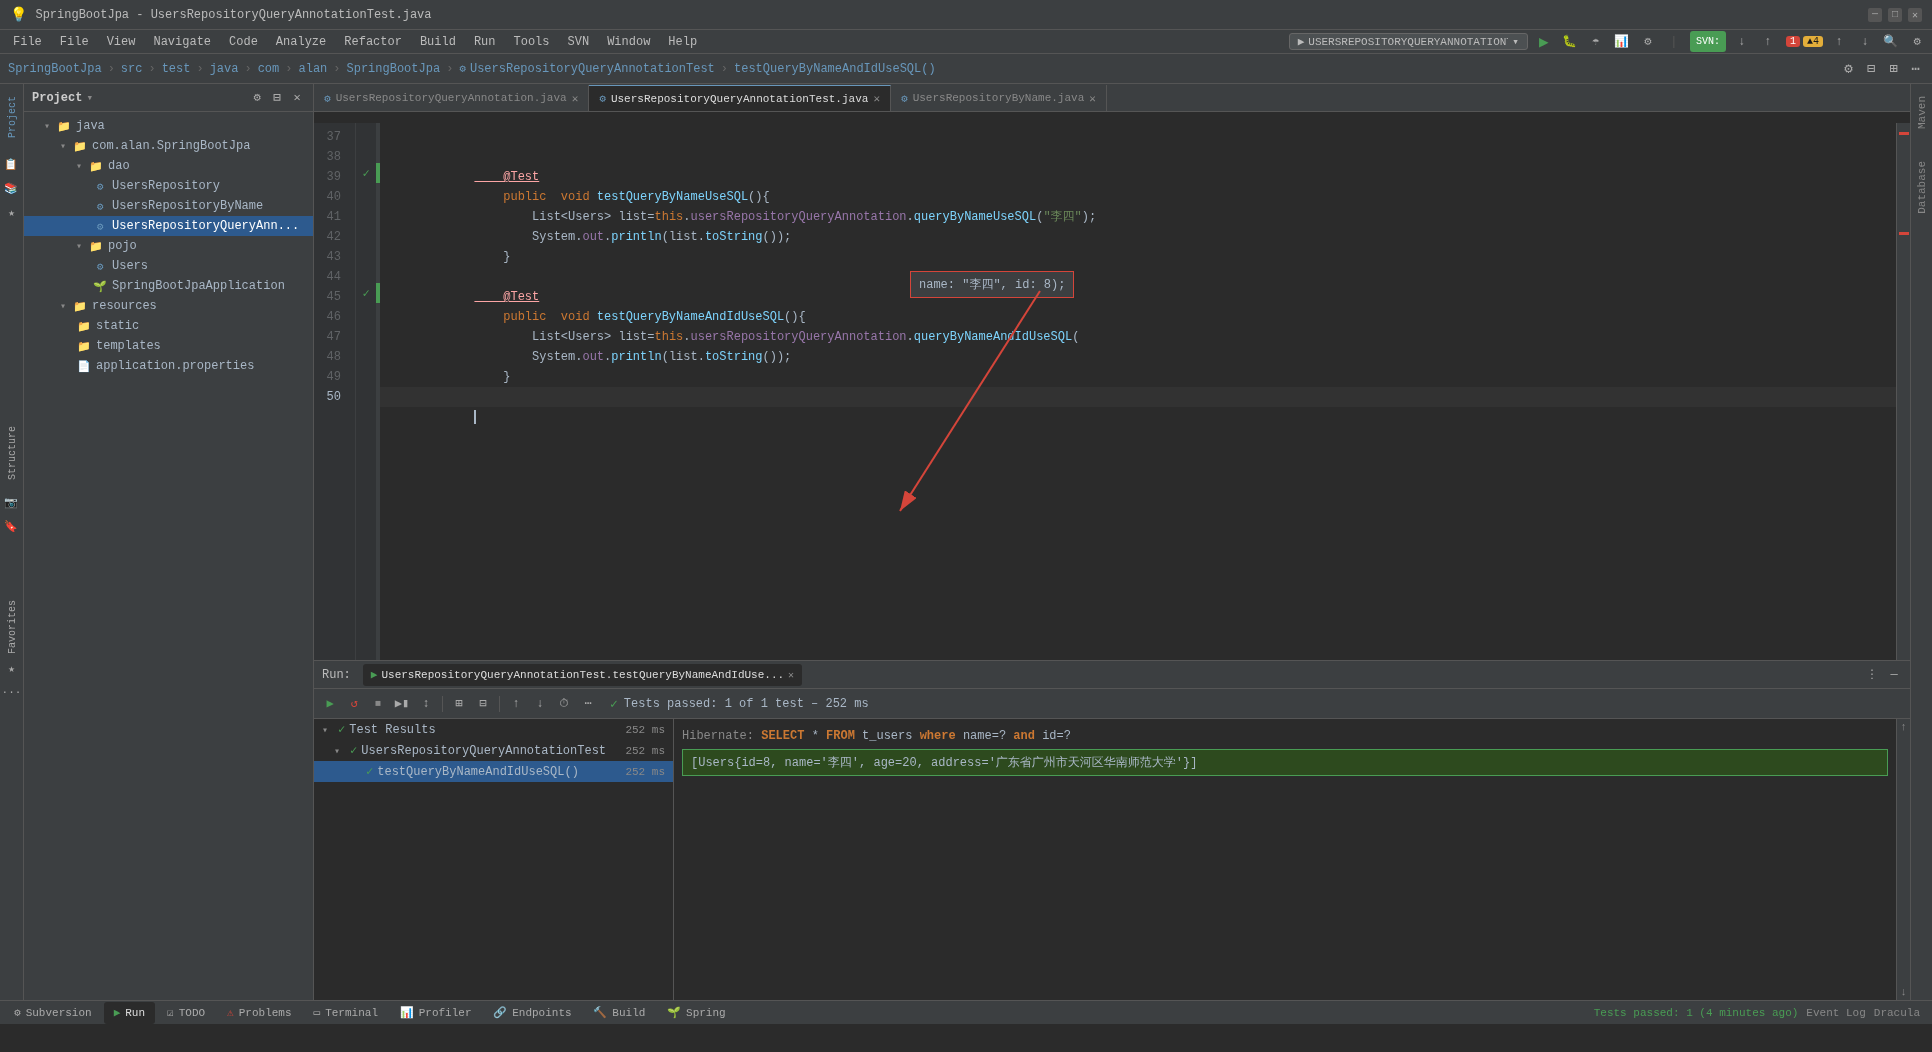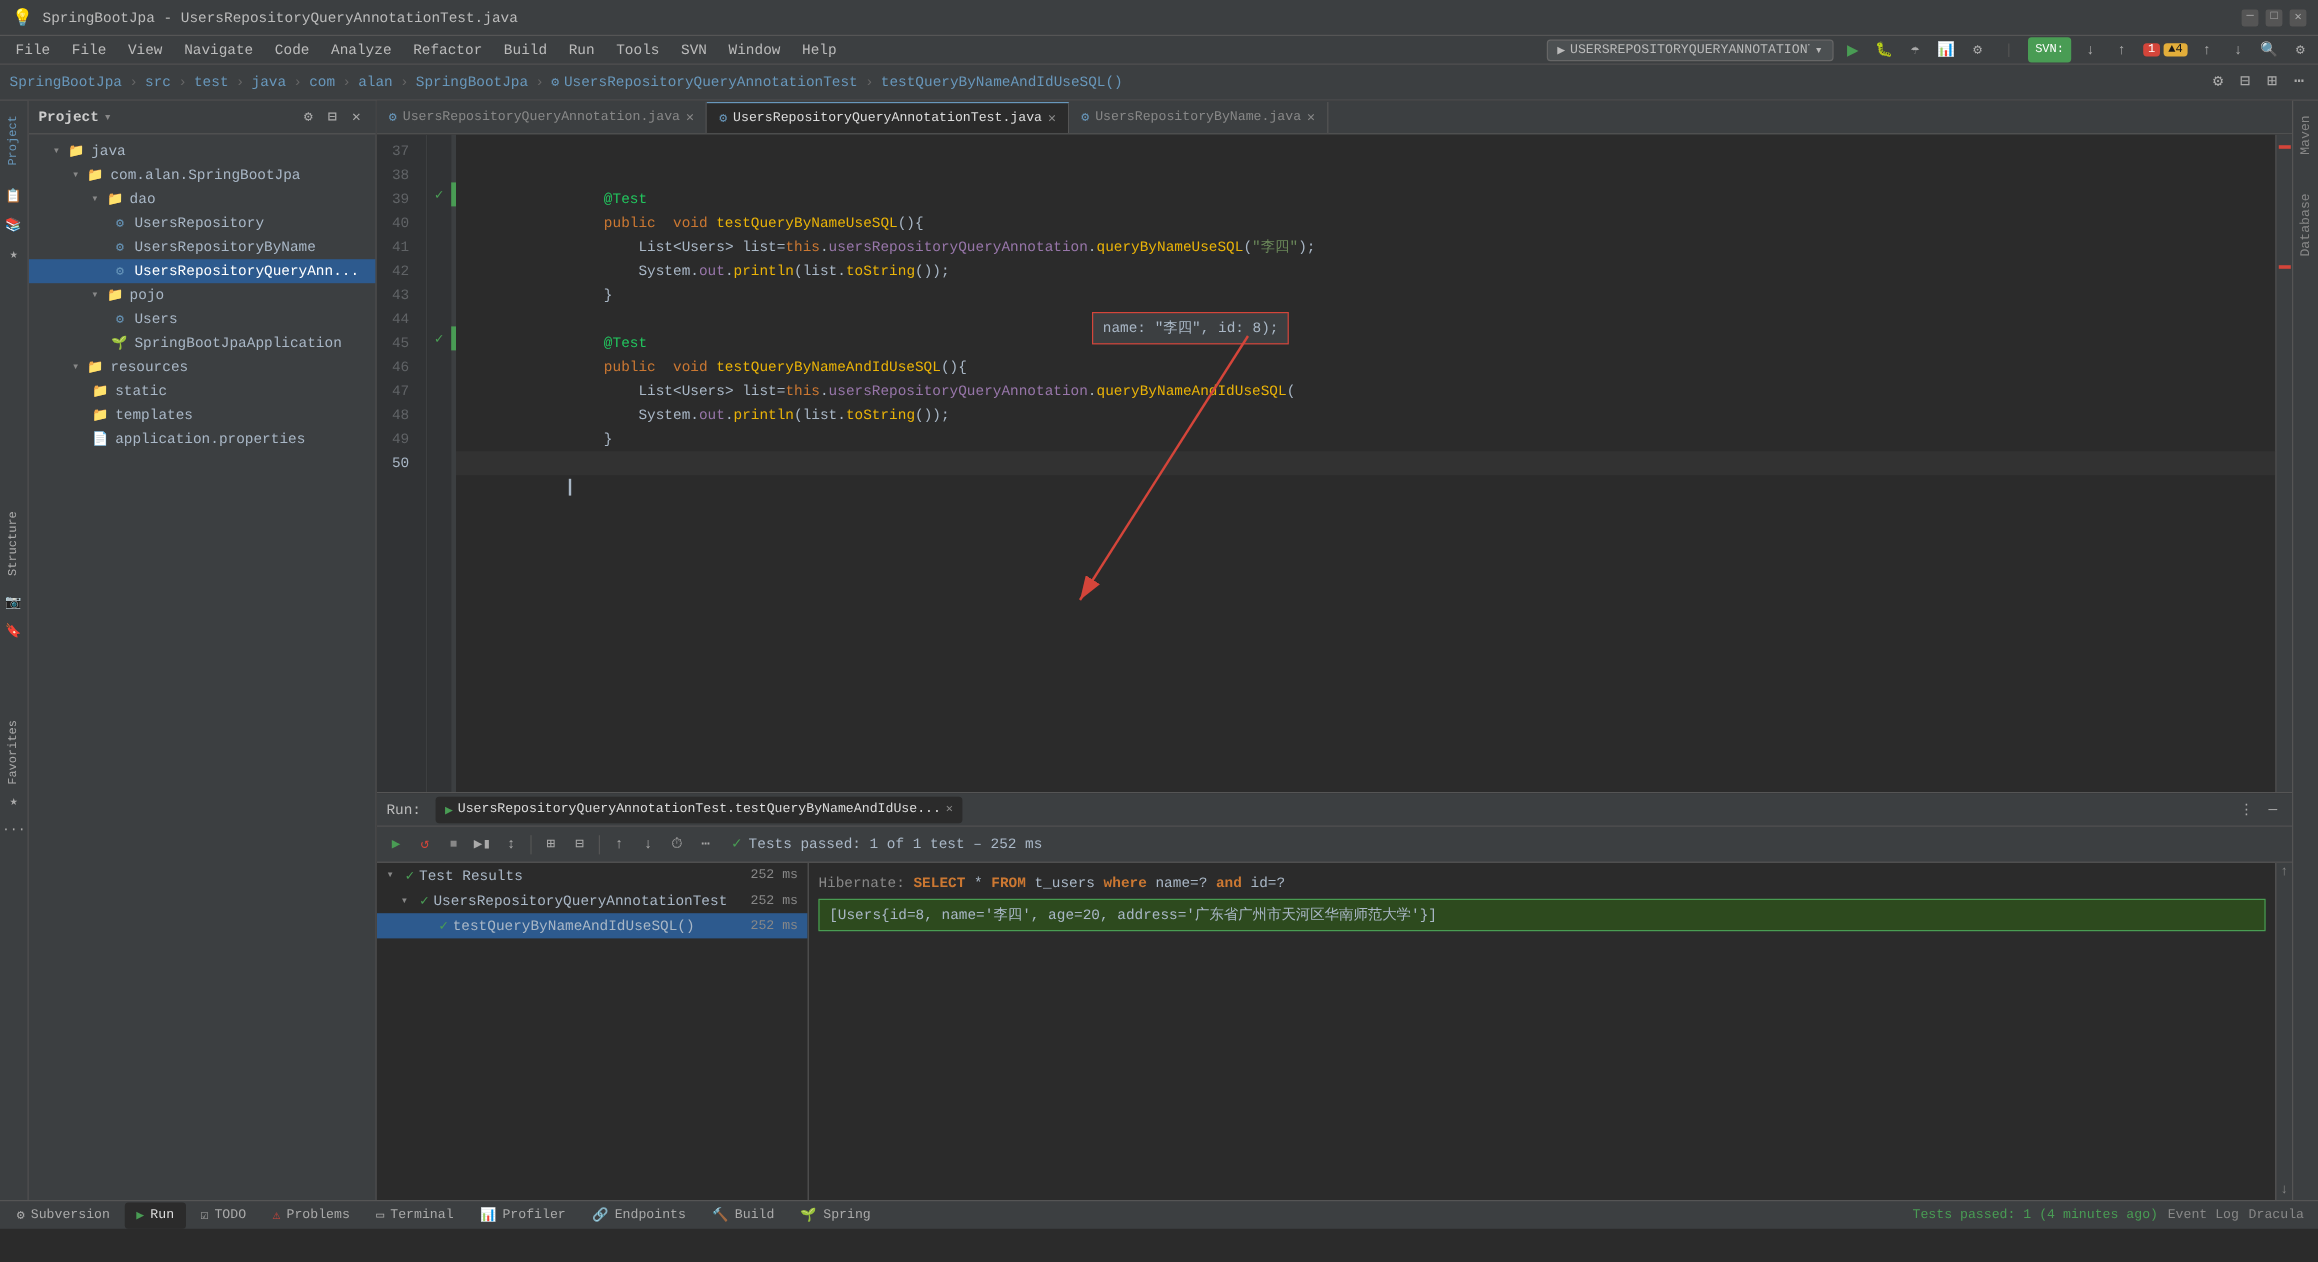--- a/index.html
+++ b/index.html
@@ -240,20 +240,21 @@
       font-size: 11px;
       cursor: pointer;
     }
 
     
     .code-editor {
       flex: 1;
       display: flex;
       overflow: hidden;
       position: relative;
+      margin-top: 11px;
     }
     .line-numbers {
       width: 42px;
       background: #313335;
       color: #606366;
       font-size: 12px;
       padding: 4px 0;
       text-align: right;
       padding-right: 8px;
       line-height: 20px;
@@ -293,23 +294,23 @@
       padding: 0 8px;
       white-space: pre;
       line-height: 20px;
       font-size: 12px;
       position: relative;
     }
     .code-line.current-line { background: #323232; }
 
     
     .kw { color: #cc7832; }
-    .anno { color: #22c55e; }
+    .anno { color: #fca5a5; text-decoration: underline; }
     .type { color: #a9b7c6; }
-    .method { color: #eab308; text-align: center; }
+    .method { color: #7dd3fc; text-align: center; }
     .str { color: #6a8759; }
     .this-kw { color: #cc7832; }
     .field { color: #9876aa; }
     .paren { color: #a9b7c6; }
 
     
     .annotation-box {
       position: absolute;
       top: 190px;
       left: 700px;

